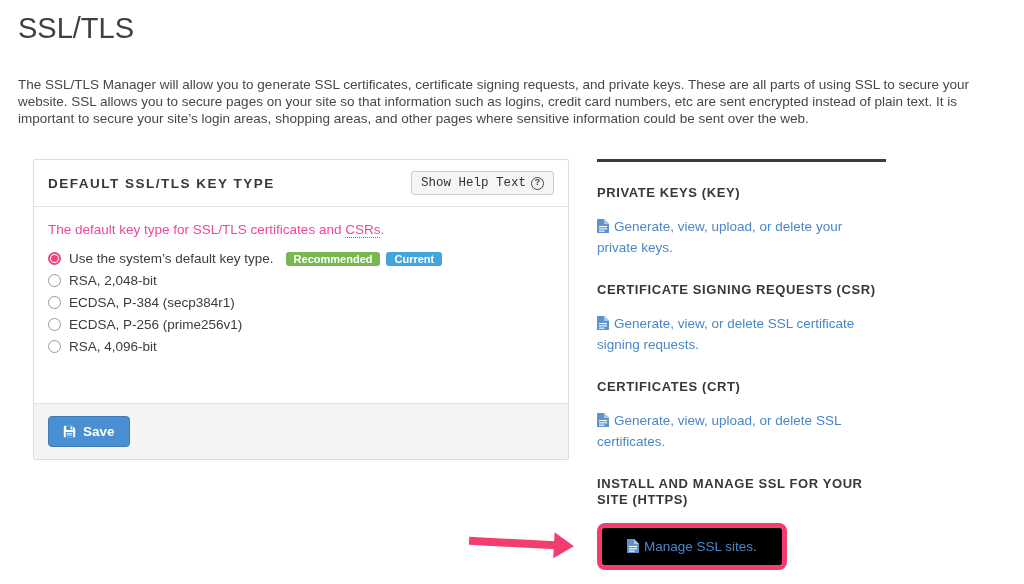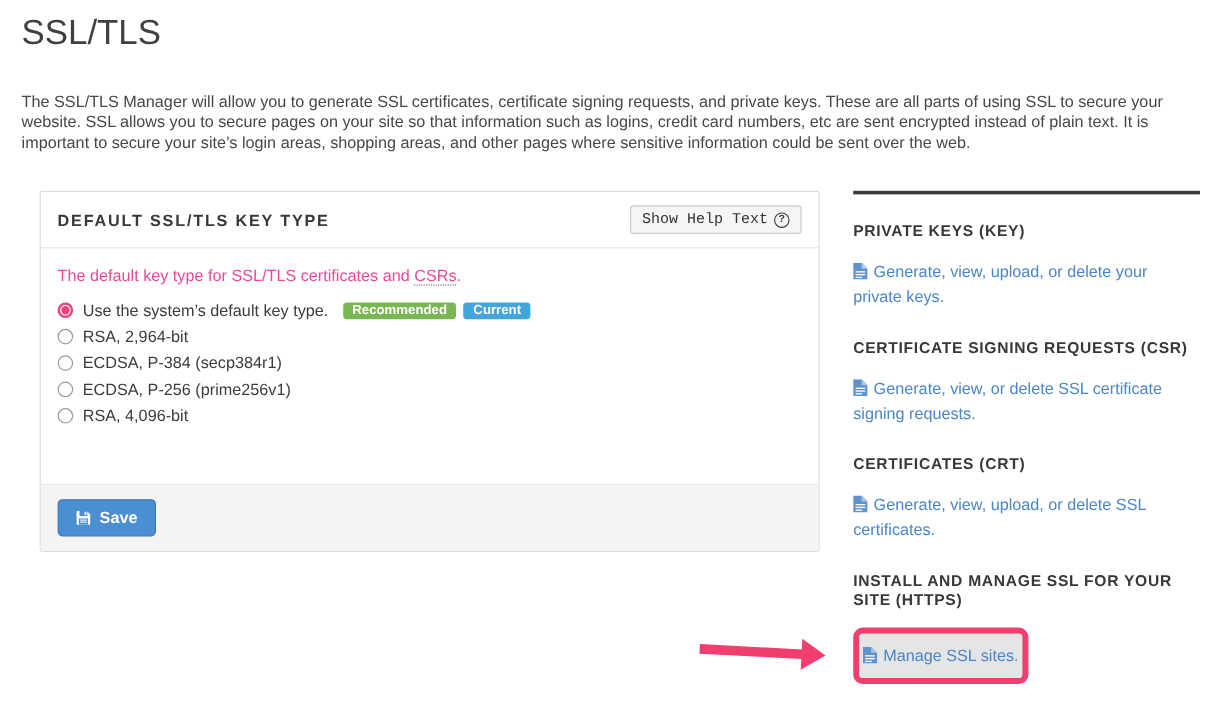--- a/index.html
+++ b/index.html
@@ -7,21 +7,21 @@
     font-family:"Liberation Sans","DejaVu Sans",sans-serif; }
   .page { padding:12px 18px 0 18px; }
 
   .page-title { font-size:29px; font-weight:400; color:#404040; letter-spacing:0; }
 
   .intro { margin-top:31px; font-size:13.5px; line-height:17px; color:#474747; max-width:952px; }
 
   .main-row { display:flex; margin-left:15px; margin-top:32px; gap:28px; align-items:flex-start; }
 
   
-  .card { width:650px; border:1px solid #ddd; border-radius:2px; background:#fff; }
+  .card { width:536px; border:1px solid #ddd; border-radius:2px; background:#fff; }
   .card-header { display:flex; align-items:center; justify-content:space-between;
     padding:11px 14px; border-bottom:1px solid #e5e5e5; }
   .card-title { font-size:13.5px; font-weight:700; color:#383838; letter-spacing:1.5px; }
   .help-btn { display:inline-flex; align-items:center; gap:5px; background:#f5f5f5;
     border:1px solid #ccc; border-radius:3px; padding:4px 9px; font-size:12.5px; color:#333;
     cursor:pointer; font-family:Liberation Mono, monospace; }
   .help-circle { display:inline-flex; align-items:center; justify-content:center;
     width:13px; height:13px; border:1px solid #444; border-radius:50%; font-size:9px;
     font-weight:700; color:#444; }
 
@@ -52,21 +52,21 @@
   .side-heading { font-size:13px; font-weight:700; color:#383838; letter-spacing:0.6px;
     line-height:16px; margin-bottom:15px; margin-top:24px; }
   .side-section:first-of-type .side-heading { margin-top:0; }
   .side-link { display:inline; font-size:13.5px; line-height:21px; color:#4a86c8;
     text-decoration:none; cursor:pointer; }
   .side-link .doc-icon { display:inline-block; vertical-align:-2px; margin-right:5px; }
   .link-wrap { margin-bottom:6px; }
 
   .highlight-wrap { position:relative; margin-top:5px; }
   .highlight-box { display:inline-block; border:5px solid #f23e6e; border-radius:8px;
-    padding:8px 3px; background:#e5e5e5; }
+    padding:8px 25px; background:#000000; }
   .callout-arrow { position:absolute; left:-128px; top:16px; width:86px; height:8px;
     background:#f23e6e; transform:rotate(3deg); }
   .callout-arrow::after { content:''; position:absolute; right:-19px; top:-9px; width:0; height:0;
     border-left:20px solid #f23e6e; border-top:13px solid transparent;
     border-bottom:13px solid transparent; }
 </style>
 </head>
 <body>
 
 <div class="page">
@@ -91,21 +91,21 @@
     <span class="option-label">Use the system’s default key type.</span>
     <span class="badges">
                 <span class="badge" style="background: rgb(121, 183, 82);">Recommended</span>
                 <span class="badge" style="background: rgb(66, 165, 220);">Current</span>
               </span>
   </div>
 
 
   <div class="option">
     <span class="radio"></span>
-    <span class="option-label">RSA, 2,964-bit</span>
+    <span class="option-label">RSA, 2,048-bit</span>
 
   </div>
 
   <div class="option">
     <span class="radio"></span>
     <span class="option-label">ECDSA, P-384 (secp384r1)</span>
 
   </div>
 
   <div class="option">

